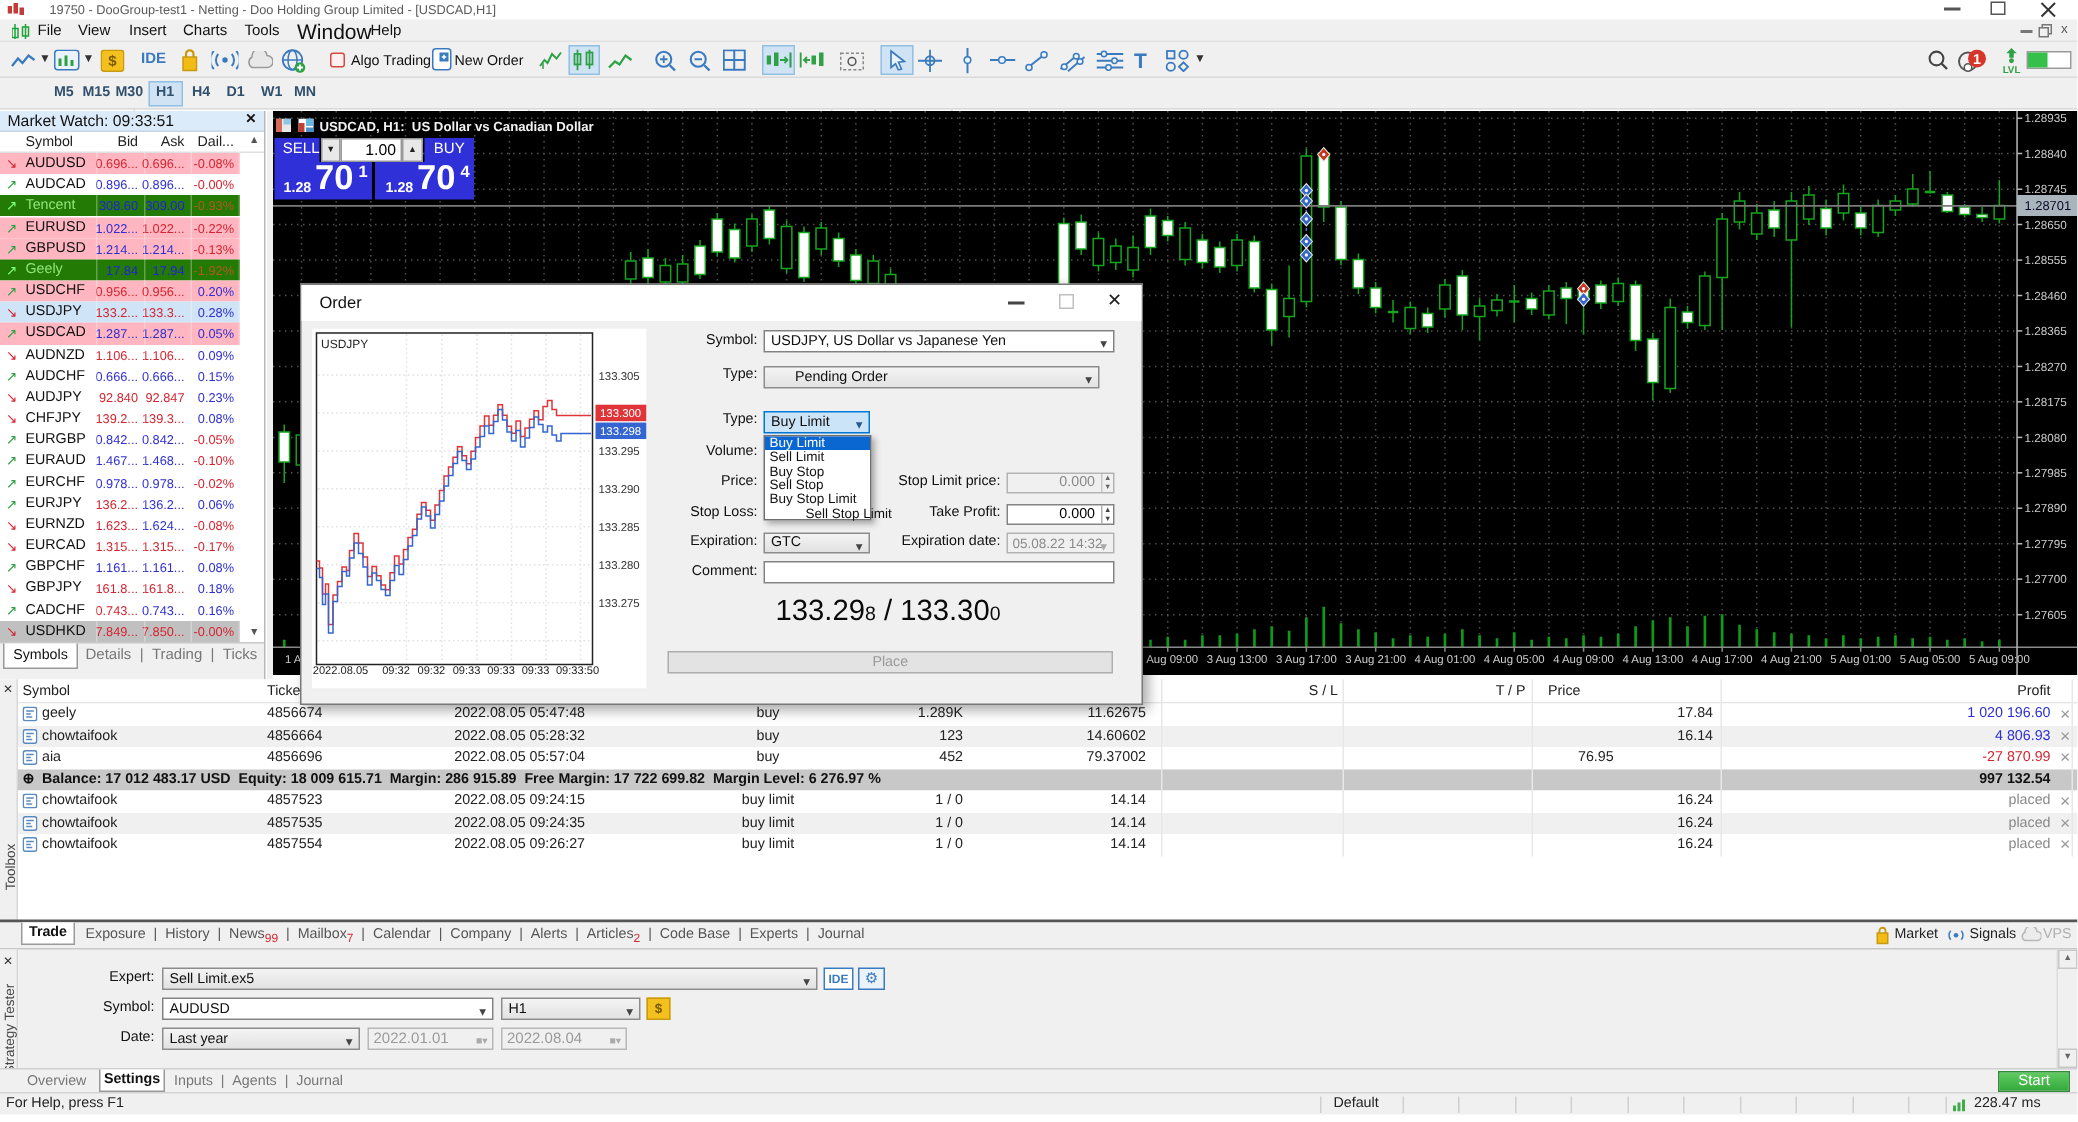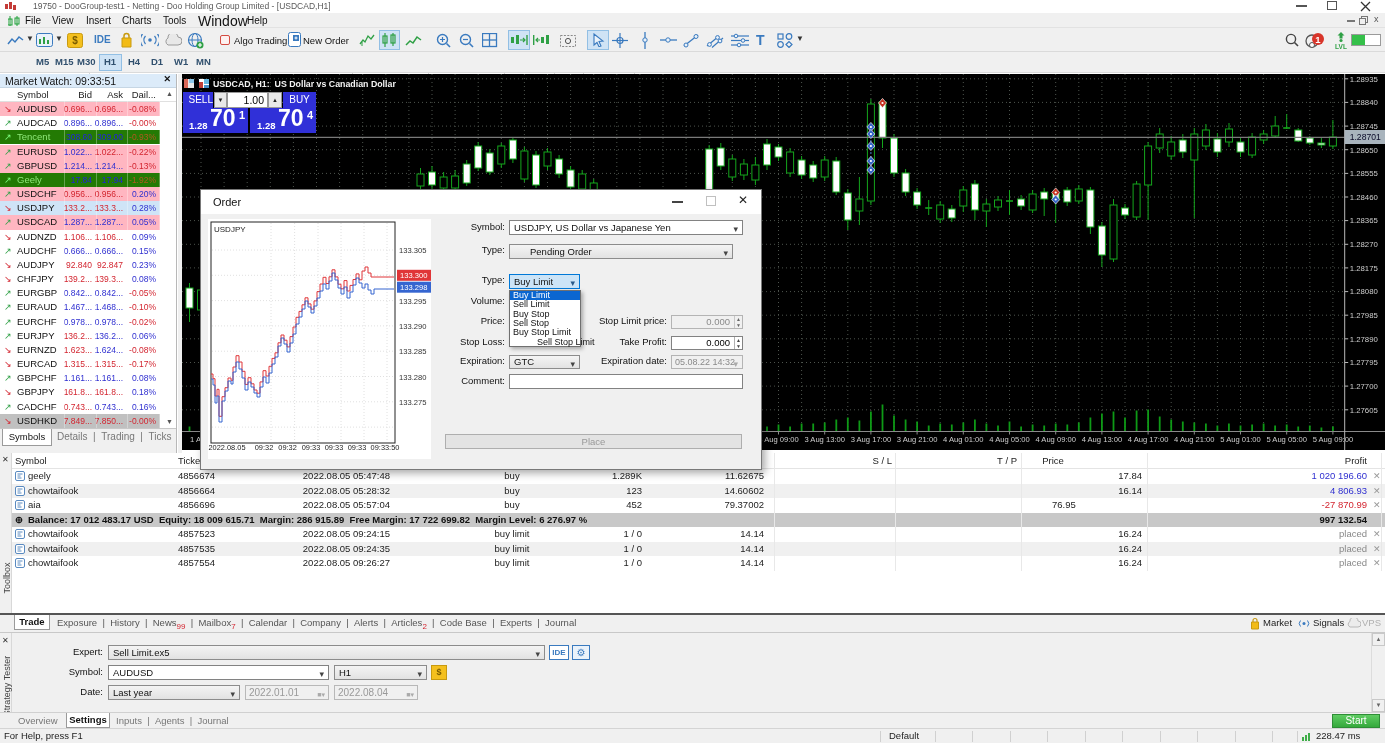--- a/index.html
+++ b/index.html
@@ -921,41 +921,42 @@
     <div class="fld" style="left:308px;top:30px;width:234px;height:15px;line-height:13px;padding-left:4px">USDJPY, US Dollar vs Japanese Yen<span class="chev">▾</span></div>
     <div class="cmb" style="left:308px;top:54px;width:224px;height:15px;line-height:13px;padding-left:20px">Pending Order<span class="chev">▾</span></div>
     <div class="a" style="left:308px;top:84px;width:71px;height:15px;background:#cce4f7;border:1px solid #0078d7;font-size:9.5px;line-height:13px;padding-left:4px;color:#111">Buy Limit<span class="chev" style="color:#2a5a8a">▾</span></div>
     <div class="a" style="left:470px;top:125px;width:72px;height:14px;background:#f0f0f0;border:1px solid #b4b4b4;font-size:9.5px;line-height:12px;color:#8a8a8a;text-align:right;padding-right:12px">0.000</div>
     <div class="a" style="left:533px;top:126px;width:8px;height:12px;font-size:5px;color:#666;text-align:center;line-height:6px;border-left:1px solid #c8c8c8">▲<br>▼</div>
     <div class="a" style="left:470px;top:145.5px;width:72px;height:14px;background:#fff;border:1px solid #828282;font-size:9.5px;line-height:12px;color:#000;text-align:right;padding-right:12px">0.000</div>
     <div class="a" style="left:533px;top:146.5px;width:8px;height:12px;font-size:5px;color:#444;text-align:center;line-height:6px;border-left:1px solid #b0b0b0">▲<br>▼</div>
     <div class="cmb" style="left:308px;top:165px;width:71px;height:14px;line-height:12px;padding-left:4px">GTC<span class="chev">▾</span></div>
     <div class="a" style="left:470px;top:165px;width:72px;height:14px;background:#f0f0f0;border:1px solid #b4b4b4;font-size:9px;line-height:12px;color:#8a8a8a;padding-left:3px">05.08.22 14:32<span class="chev" style="color:#aaa">▾</span></div>
     <div class="fld" style="left:308px;top:184px;width:234px;height:15px"></div>
+    <div class="a" style="left:191px;top:206px;width:400px;text-align:center;color:#0a0a0a"><span style="font-size:19.5px">133.29</span><span style="font-size:13px">8</span><span style="font-size:19.5px"> / 133.30</span><span style="font-size:13px">0</span></div>
     <div class="a" style="left:244px;top:244px;width:297px;height:15px;background:#e3e3e3;border:1px solid #aeaeae;text-align:center;font-size:9.5px;line-height:13px;color:#999">Place</div>
     <div class="a" style="left:308px;top:100px;width:72px;height:57px;background:#fff;border:1px solid #707070;box-shadow:2px 2px 4px rgba(0,0,0,0.3);font-size:9px;color:#111;z-index:5">
       <div style="position:absolute;left:0;top:0.0px;width:70px;height:9.3px;line-height:9.3px;padding-left:3px;background:#0a66d0;color:#fff">Buy Limit</div>
       <div style="position:absolute;left:0;top:9.3px;width:70px;height:9.3px;line-height:9.3px;padding-left:3px;">Sell Limit</div>
       <div style="position:absolute;left:0;top:18.6px;width:70px;height:9.3px;line-height:9.3px;padding-left:3px;">Buy Stop</div>
       <div style="position:absolute;left:0;top:27.9px;width:70px;height:9.3px;line-height:9.3px;padding-left:3px;">Sell Stop</div>
       <div style="position:absolute;left:0;top:37.2px;width:70px;height:9.3px;line-height:9.3px;padding-left:3px;">Buy Stop Limit</div>
       <div style="position:absolute;left:0;top:46.5px;width:76px;height:9.3px;line-height:9.3px;padding-left:3px;margin-left:24px;">Sell Stop Limit</div>
     </div>
   </div>
 <div class="a" style="left:0;top:453px;width:1385px;height:179px;background:#fff">
     <div class="a tb" style="left:0;top:0;width:12px;height:179px;border-right:1px solid #d8d8d8">
       <span style="position:absolute;left:2px;top:2px;font-size:8px;color:#333">✕</span>
       <div style="position:absolute;left:-28px;top:120px;width:70px;transform:rotate(-90deg);font-size:9px;color:#444;text-align:center">Toolbox</div>
     </div>
     <div class="a" style="left:12px;top:0;width:1373px;height:16px;background:#fff;border-bottom:1px solid #e4e4e4;font-size:9.5px;color:#222">
       <span style="position:absolute;left:3px;top:2px">Symbol</span>
       <span style="position:absolute;left:166px;top:2px">Ticket</span>
       <span style="position:absolute;left:790px;top:2px;width:90px;text-align:right">S / L</span>
       <span style="position:absolute;left:915px;top:2px;width:90px;text-align:right">T / P</span>
-      <span style="position:absolute;left:996px;top:2px;width:90px;text-align:center">Price</span>
+      <span style="position:absolute;left:1020px;top:2px;width:90px;text-align:left">Price</span>
       <span style="position:absolute;left:1265px;top:2px;width:90px;text-align:right">Profit</span>
     </div>
     <div class="a tbrow" style="left:12px;top:16.0px;width:1373px;height:14.5px;background:#fff;font-size:9.5px;color:#222">
       <svg style="position:absolute;left:3px;top:2px" width="10" height="10">
         <rect x="0.5" y="0.5" width="9" height="9" rx="1.5" fill="#fff" stroke="#5a8ac0"></rect>
         <line x1="2.5" y1="3" x2="7.5" y2="3" stroke="#5a8ac0"></line>
         <line x1="2.5" y1="5" x2="5.5" y2="5" stroke="#5a8ac0"></line>
         <line x1="2.5" y1="7" x2="6.5" y2="7" stroke="#5a8ac0"></line>
       </svg>
       <span style="left:16px">geely</span>

